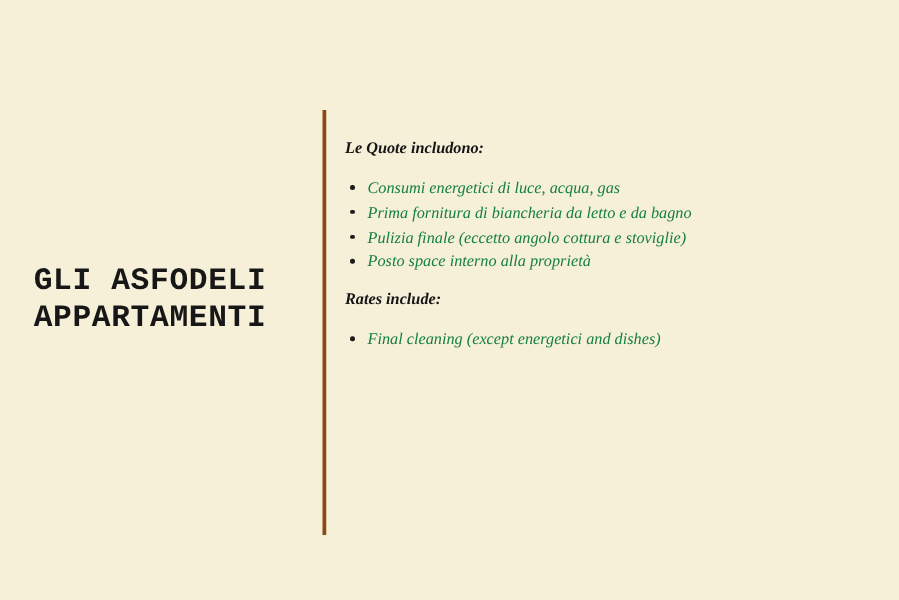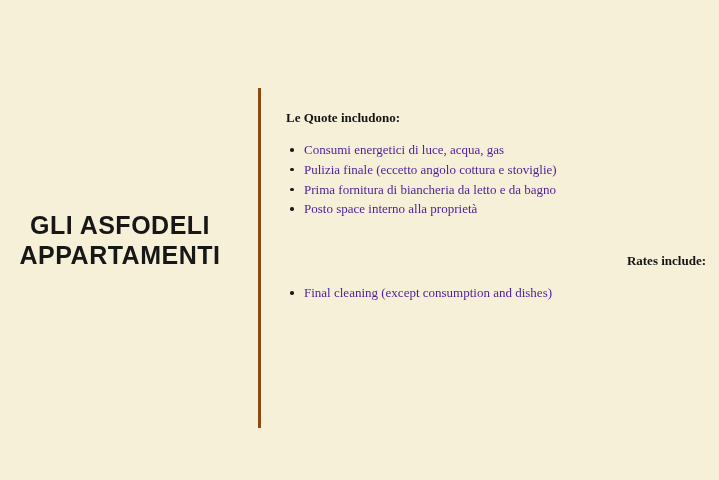--- a/index.html
+++ b/index.html
@@ -25,66 +25,66 @@
   .left-pane {
     width: 258px;
     height: 100%;
     display: flex;
     align-items: center;
     justify-content: center;
     box-sizing: border-box;
     padding-right: 18px;
   }
   .brand-title {
-    font-family: Liberation Sans, sans-serif;
+    font-family: Liberation Mono, monospace;
     font-weight: bold;
     font-size: 25px;
     line-height: 1.22;
     letter-spacing: 0.5px;
-    text-align: center;
+    text-align: right;
     color: #171717;
     white-space: pre-line;
   }
   .divider {
     position: absolute;
     left: 258px;
     top: 88px;
     width: 3px;
     height: 340px;
     background: #8a4a14;
   }
   .right-pane {
     position: absolute;
-    left: 286px;
+    left: 276px;
     top: 110px;
     width: 420px;
+    font-style: italic;
   }
   .section-heading {
     font-family: "Liberation Serif", serif;
     font-weight: bold;
     font-size: 13px;
     color: #141414;
     margin: 0 0 14px 0;
   }
   .section-heading.second {
-    margin-top: 34px;
+    margin-top: 12px;
     margin-bottom: 14px;
-    text-align: right;
   }
   ul.bullets {
     list-style: none;
     margin: 0;
     padding: 0;
   }
   ul.bullets li {
     position: relative;
     padding-left: 18px;
     font-size: 13px;
     line-height: 1.52;
-    color: #4c1d95;
+    color: #15803d;
     font-family: "Liberation Serif", serif;
   }
   ul.bullets li::before {
     content: "";
     position: absolute;
     left: 4px;
     top: 8px;
     width: 3.5px;
     height: 3.5px;
     border-radius: 50%;
@@ -102,25 +102,25 @@
   </div>
 
   <div class="divider"></div>
 
   <div class="right-pane">
 
     <p class="section-heading">Le Quote includono:</p>
 
     <ul class="bullets">
       <li>Consumi energetici di luce, acqua, gas</li>
+      <li>Prima fornitura di biancheria da letto e da bagno</li>
       <li>Pulizia finale (eccetto angolo cottura e stoviglie)</li>
-      <li>Prima fornitura di biancheria da letto e da bagno</li>
       <li>Posto space interno alla proprietà</li>
     </ul>
 
     <p class="section-heading second">Rates include:</p>
 
     <ul class="bullets">
-      <li>Final cleaning (except consumption and dishes)</li>
+      <li>Final cleaning (except energetici and dishes)</li>
     </ul>
 
   </div>
 </div>
 
 </body></html>

